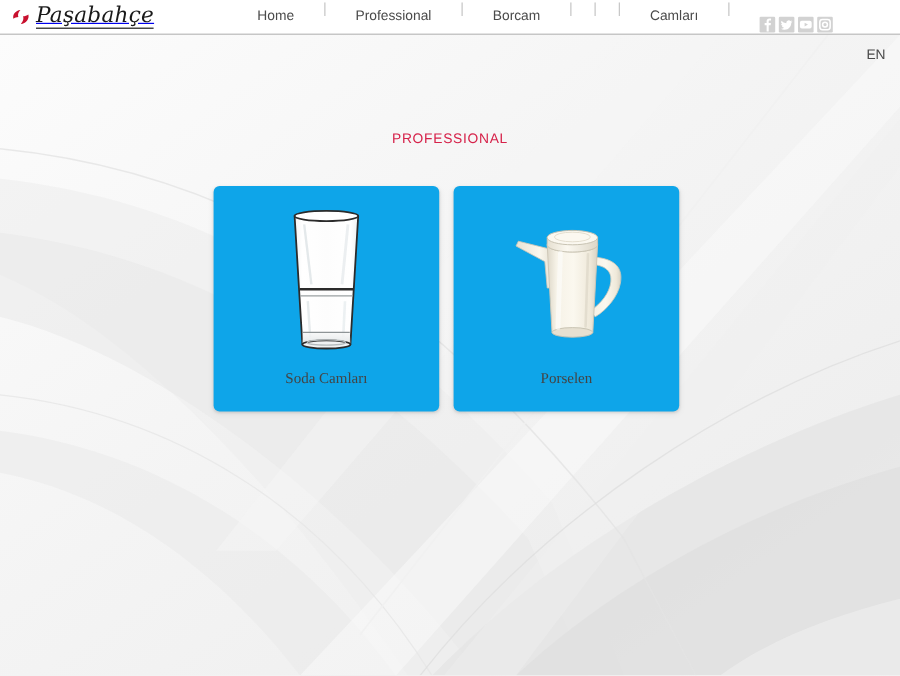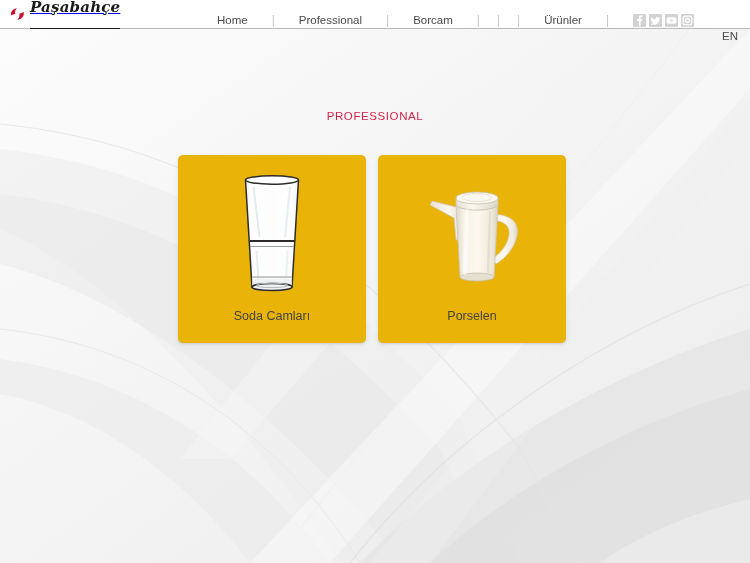--- a/index.html
+++ b/index.html
@@ -45,36 +45,35 @@
     height: 22px;
     display: flex;
     align-items: center;
     gap: 4px;
     cursor: pointer;
   }
   #logo .mark { width: 17px; height: 17px; display: block; }
   #logo .wordmark {
     font-family: "DejaVu Serif", serif;
     font-style: italic;
-    font-weight: bold;
-    font-size: 15px;
+    font-weight: normal;
+    font-size: 18px;
     color: #1a1a1a;
     letter-spacing: 0.2px;
     line-height: 1;
     border-bottom: 1.4px solid #1a1a1a;
-    padding-bottom: 13px;
+    padding-bottom: 1px;
   }
 
   
   #nav {
     position: absolute;
     right: 8px; top: 0;
     height: 40px;
     display: flex;
-    align-items: center;
     gap: 17px;
     font-size: 11.5px;
     color: #4a4a4a;
   }
   #nav .nav-link {
     padding: 0 7px;
     color: #4a4a4a;
     text-decoration: none;
     cursor: pointer;
     white-space: nowrap;
@@ -133,26 +132,27 @@
   #cards {
     position: absolute;
     left: 178px; top: 126px;
     display: flex;
     gap: 12px;
   }
 
   .card {
     width: 188px;
     height: 188px;
-    background: #eab308;
+    background: #0ea5e9;
     border-radius: 5px;
     box-shadow: 0 1px 2px rgba(0,0,0,0.10), 0 2px 6px rgba(0,0,0,0.06);
     position: relative;
     cursor: pointer;
     overflow: hidden;
+    font-family: Liberation Serif, serif;
   }
   .card-image {
     position: absolute;
     left: 0; top: 10px;
     width: 188px; height: 138px;
     display: flex;
     align-items: center;
     justify-content: center;
   }
   .card-image svg { display: block; }
@@ -221,21 +221,21 @@
 
   <nav id="nav">
     <a class="nav-link" href="#">Home</a>
     <span class="sep">|</span>
     <a class="nav-link" href="#">Professional</a>
     <span class="sep">|</span>
     <a class="nav-link" href="#">Borcam</a>
     <span class="sep">|</span>
     <span class="sep">|</span>
     <span class="sep">|</span>
-    <a class="nav-link" href="#">Ürünler</a>
+    <a class="nav-link" href="#">Camları</a>
     <span class="sep">|</span>
 
     <span id="social">
       <span class="sicon">
         <svg width="13" height="13" viewBox="0 0 13 13" aria-hidden="true">
           <path d="M7.6 12.3V7.1h1.6l0.25-1.9H7.6V4.0c0-0.55.16-0.92.94-0.92h1V1.4C9.36 1.36 8.8 1.32 8.15 1.32c-1.37 0-2.3.83-2.3 2.37v1.5H4.2v1.9h1.65v5.2z" fill="#ffffff"></path>
         </svg>
       </span>
       <span class="sicon">
         <svg width="13" height="13" viewBox="0 0 13 13" aria-hidden="true">

